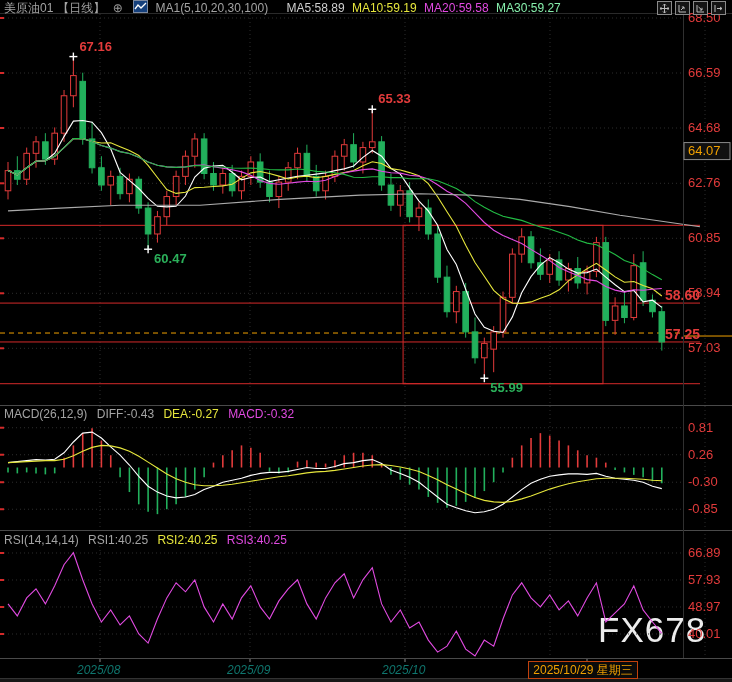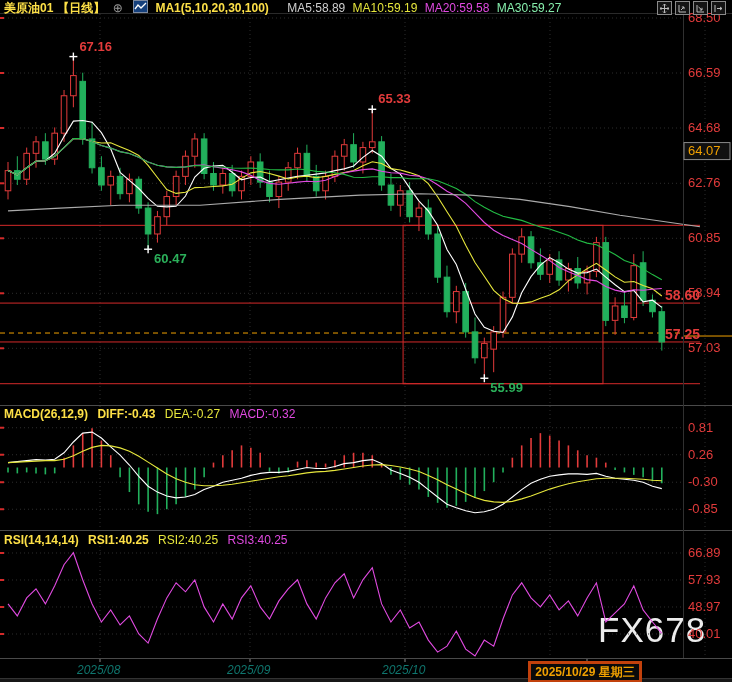--- a/index.html
+++ b/index.html
@@ -1,35 +1,35 @@
 <!DOCTYPE html>
 <html><head>
 <meta charset="utf-8">
 <style>
   html,body{margin:0;padding:0;background:#000;}
   #app{position:relative;width:732px;height:682px;background:#000;overflow:hidden;
        font-family:"Liberation Sans",sans-serif;}
   .hdr{position:absolute;top:0;left:4px;height:14px;line-height:14px;font-size:12px;
        white-space:nowrap;z-index:4;}
   .hdr span{margin-right:4px;}
-  .t-white{color:#fde047;font-weight:bold;} .t-gray{color:#cfcfcf;padding-left:11px;} .t-yel{color:#e6e63c;}
+  .t-white{color:#a3a3a3;} .t-gray{color:#cfcfcf;padding-left:11px;} .t-yel{color:#e6e63c;}
   .t-mag{color:#e14ae1;} .t-grn{color:#86efac;} .t-dim{color:#9a9a9a;}
   .chicon{display:inline-block;width:13px;height:11px;background:#15407c;border:1px solid #7d8aa0;
        vertical-align:-1px;position:relative;margin:0 3px;}
   .chicon svg{position:absolute;top:0;left:0;}
   .toolbar{position:absolute;top:1px;right:6px;z-index:5;display:flex;gap:3px;}
   .tbtn{width:13px;height:12px;border:1px solid #8a8a8a;background:#141414;display:flex;
        align-items:center;justify-content:center;}
   .wm{position:absolute;left:598px;top:610px;z-index:1;color:#ececec;font-size:35px;
       letter-spacing:1px;font-weight:400;}
   .paneltxt{position:absolute;left:4px;font-size:12px;z-index:4;white-space:nowrap;}
   .paneltxt span{margin-right:6px;}
   .xaxis-lbl{position:absolute;top:663px;font-size:12px;color:#0f766e;z-index:4;font-style:italic;}
   .datebox{position:absolute;top:661px;left:528px;width:108px;height:16px;line-height:16px;
-      border:3px solid #c2410c;color:#f0a000;background:#0a0a0a;font-size:12px;text-align:center;z-index:4;font-weight:bold;}
+      border:1px solid #c2410c;color:#f0a000;background:#0a0a0a;font-size:12px;text-align:center;z-index:4;}
   .botstrip{position:absolute;left:0;top:678px;width:732px;height:4px;background:#161616;
       border-top:1px solid #333;z-index:3;}
   svg#plot{position:absolute;left:0;top:0;z-index:2;}
 </style>
 </head>
 <body>
 
 <div id="app">
 
   <div class="hdr">

